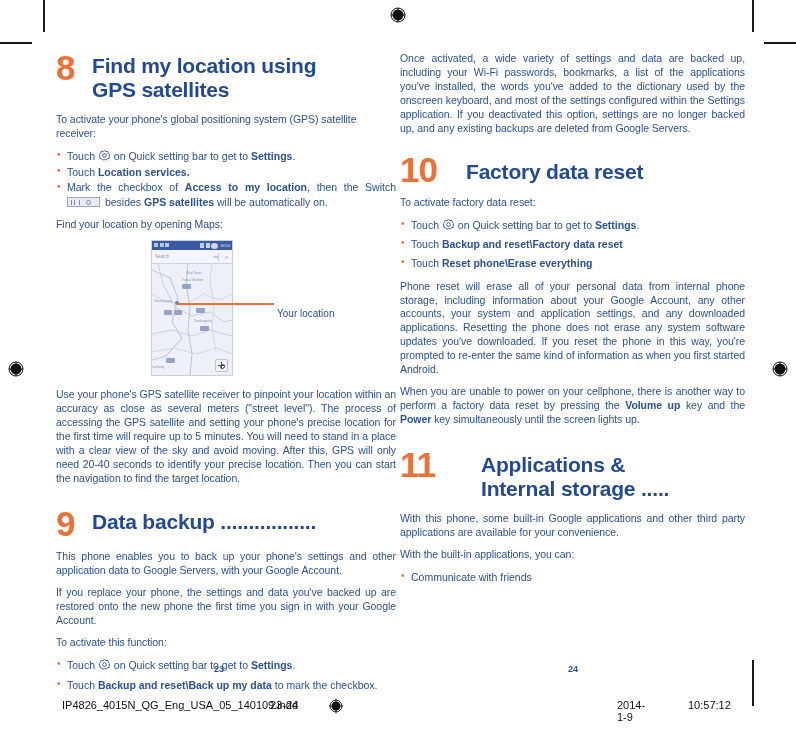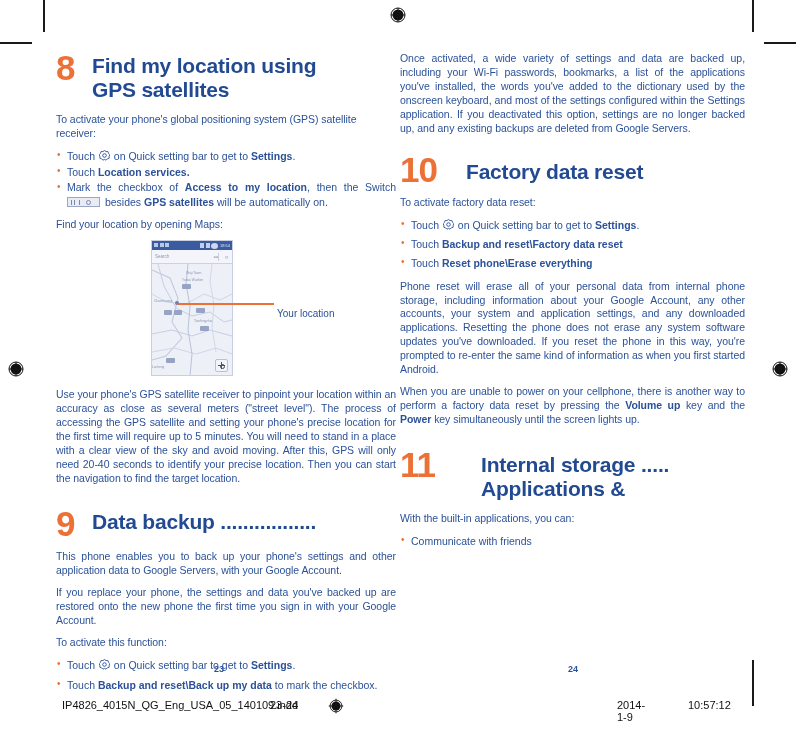--- a/index.html
+++ b/index.html
@@ -440,26 +440,27 @@
     <li><span>Touch </span><span class="b">Reset phone\Erase everything</span><span></span></li>
   </ul>
 
   <p class="body" style="margin-top:9px;">Phone reset will erase all of your personal data from internal phone storage, including information about your Google Account, any other accounts, your system and application settings, and any downloaded applications. Resetting the phone does not erase any system software updates you've downloaded. If you reset the phone in this way, you're prompted to re-enter the same kind of information as when you first started Android.</p>
 
   <p class="body"><span>When you are unable to power on your cellphone, there is another way to perform a factory data reset by pressing the </span><span class="b">Volume up</span><span> key and the </span><span class="b">Power</span><span> key simultaneously until the screen lights up.</span></p>
 
   <div class="chapter" style="margin-top:22px;gap:15px;">
     <div class="chapter-num wide">11</div>
     <div class="chapter-title" style="padding-top:4px;">
+      <span class="lead">Applications &amp;</span>
       <span class="lead">Internal storage .....</span>
-      <span class="lead">Applications &amp;</span>
     </div>
   </div>
 
 
+  <p class="body">With this phone, some built-in Google applications and other third party applications are available for your convenience.</p>
   <p class="body nojust">With the built-in applications, you can:</p>
 
   <ul class="bullets">
     <li><span>Communicate with friends</span></li>
   </ul>
 </div>
 
 <div class="folio folio-left">23</div>
 <div class="folio folio-right">24</div>
 

